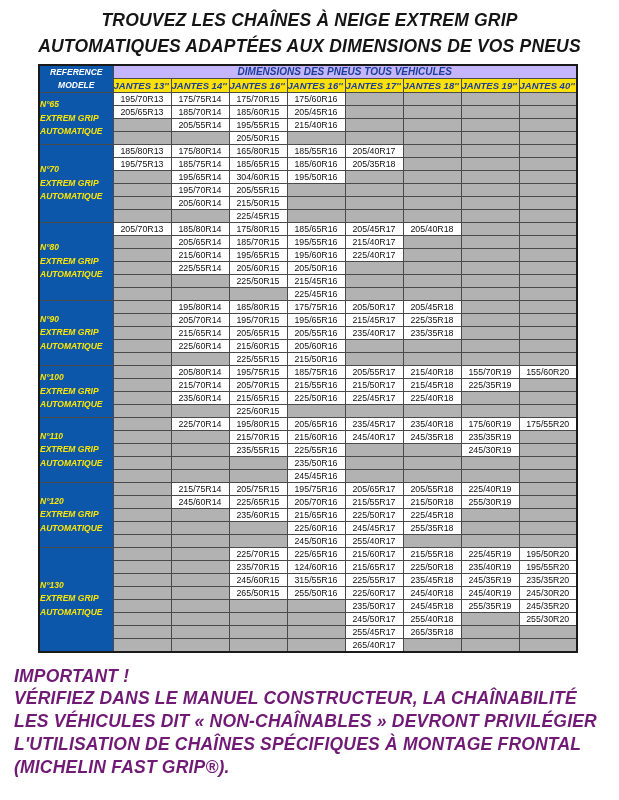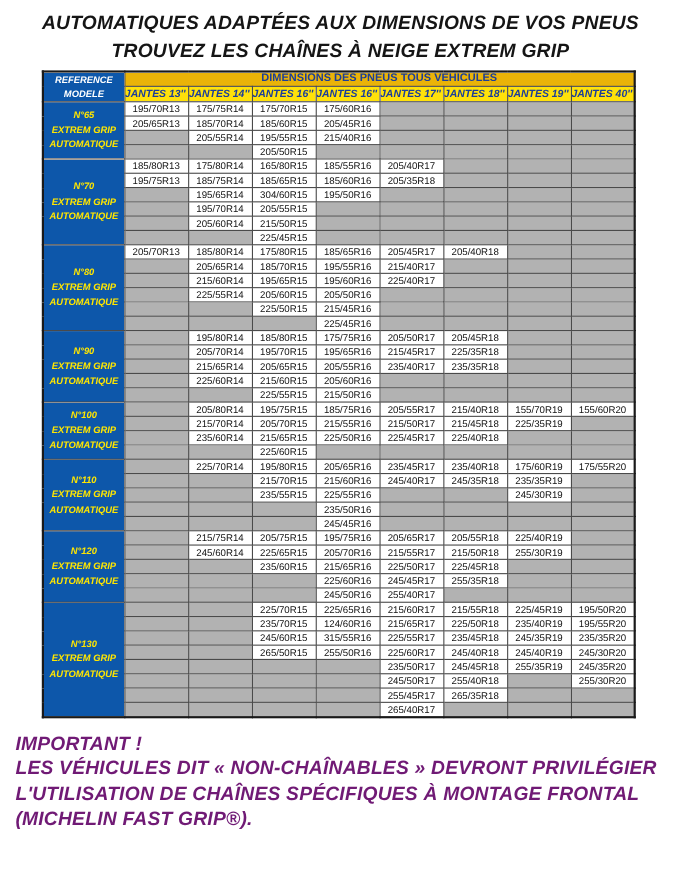--- a/index.html
+++ b/index.html
@@ -29,23 +29,24 @@
   }
   col.ref-col { width: 74px; }
   col.size-col { width: 58px; }
   th, td {
     border: 1px solid #4a4a4a;
     padding: 0;
     overflow: hidden;
     white-space: nowrap;
   }
   .span-header {
-    background: #eab308;
+    background: #c4b5fd;
     color: #1b3e9a;
     font-weight: bold;
+    font-style: italic;
     font-size: 10px;
     text-align: center;
     height: 14px;
     margin-top: 29px;
   }
   .ref-header {
     background: #0d57aa;
     color: #ffffff;
     font-weight: bold;
     font-style: italic;
@@ -69,40 +70,40 @@
     font-size: 8.8px;
     text-align: center;
   }
   td.empty-cell { background: #b2b2b2; }
   td.model-cell {
     background: #0d57aa;
     color: #ffe600;
     font-weight: bold;
     font-style: italic;
     font-size: 8.5px;
-    text-align: center;
+    text-align: left;
     vertical-align: middle;
     line-height: 1.6;
   }
   .footer {
     margin: 12px 0 0 14px;
     color: #701a75;
     font-weight: bold;
     font-style: italic;
     font-size: 17.5px;
     line-height: 1.3;
     letter-spacing: 0.2px;
   }
 </style>
 </head>
 <body>
 
 <div class="title">
+  <div>TROUVEZ LES CHAÎNES À NEIGE EXTREM GRIP</div>
   <div>AUTOMATIQUES ADAPTÉES AUX DIMENSIONS DE VOS PNEUS</div>
-  <div>TROUVEZ LES CHAÎNES À NEIGE EXTREM GRIP</div>
 </div>
 
 <div class="table-wrap">
   <table>
     <colgroup>
       <col class="ref-col">
       <col class="size-col">
         <col class="size-col">
         <col class="size-col">
         <col class="size-col">
@@ -601,17 +602,18 @@
           <td class="empty-cell"></td>
           <td class="empty-cell"></td>
         </tr>
       </tbody>
   </table>
 </div>
 
 <div class="footer">
   <div>IMPORTANT !</div>
   <div>
+      <div>VÉRIFIEZ DANS LE MANUEL CONSTRUCTEUR, LA CHAÎNABILITÉ</div>
       <div>LES VÉHICULES DIT « NON-CHAÎNABLES » DEVRONT PRIVILÉGIER</div>
       <div>L'UTILISATION DE CHAÎNES SPÉCIFIQUES À MONTAGE FRONTAL</div>
       <div>(MICHELIN FAST GRIP®).</div>
     </div>
 </div>
 
 </body></html>

